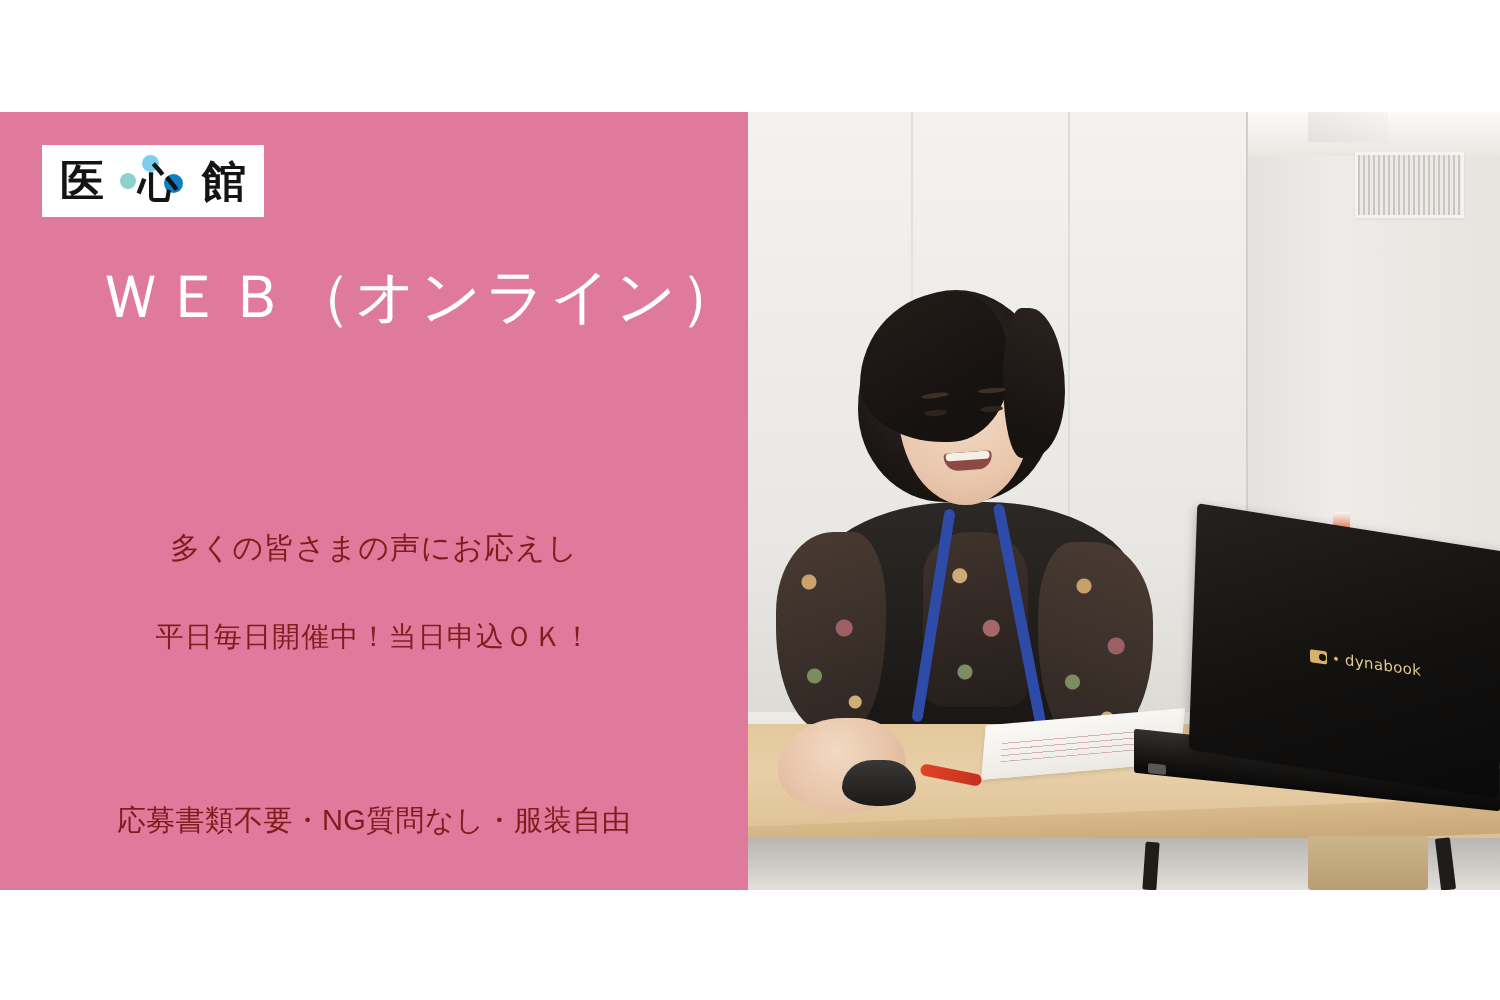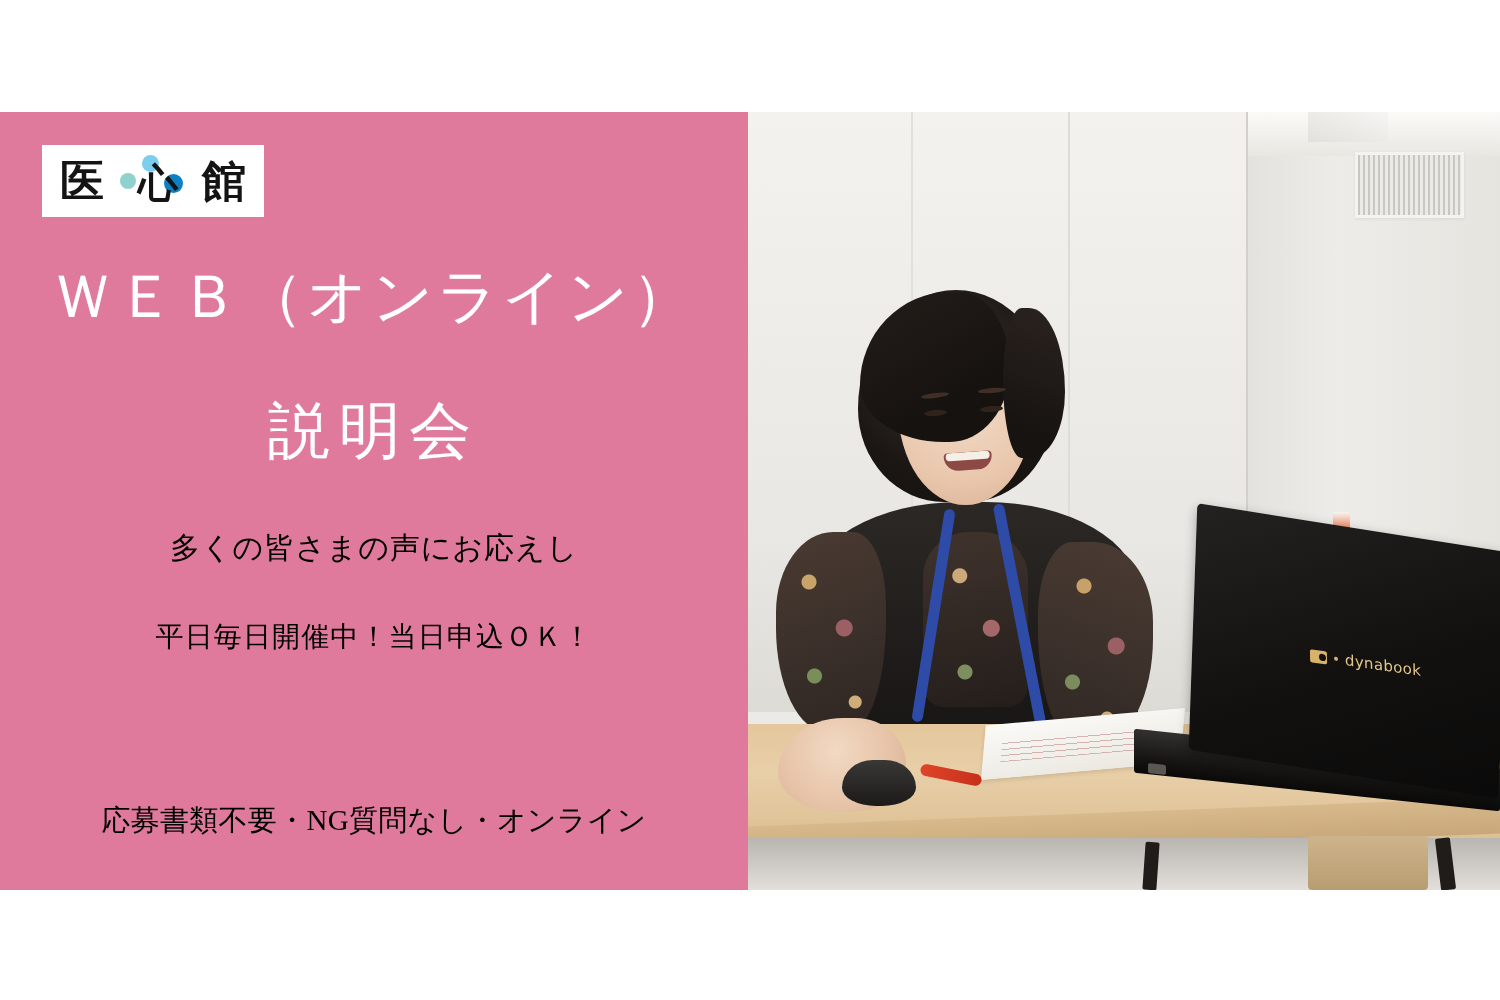--- a/index.html
+++ b/index.html
@@ -109,37 +109,38 @@
     color: #ffffff;
     font-family: "Liberation Serif", "DejaVu Serif", serif;
     letter-spacing: 0.06em;
     text-shadow: 0 0 1px rgba(255,255,255,0.25);
   }
   .headline-1 {
     top: 155px;
     font-size: 60px;
     line-height: 1;
     font-weight: 400;
+    padding-left: 48px;
   }
   .headline-2 {
     top: 288px;
     font-size: 62px;
     line-height: 1;
     font-weight: 400;
     letter-spacing: 0.14em;
   }
 
   
   .subline {
     position: absolute;
     left: 0;
     width: 748px;
     text-align: center;
-    color: #000000;
-    font-family: Liberation Serif, serif;
+    color: #7f1d1d;
+    font-family: Liberation Sans, sans-serif;
     font-weight: 400;
     line-height: 1;
     letter-spacing: 0.03em;
   }
   .sub-1 { top: 421px; font-size: 30px; }
   .sub-2 { top: 511px; font-size: 28px; letter-spacing: 0.04em; }
   .sub-3 { top: 604px; font-size: 30px; letter-spacing: 0.10em; }
   .sub-4 { top: 694px; font-size: 29px; letter-spacing: 0.01em; }
 
   
@@ -482,25 +483,24 @@
             <span class="dot d-left"></span>
             <span class="dot d-right"></span>
             <span class="kokoro">心</span>
           </span>
 
           <span class="logo-char c3">館</span>
         </div>
       </div>
 
       <div class="headline headline-1">ＷＥＢ（オンライン）</div>
-      <div class="headline headline-2">説明会</div>
 
       <div class="subline sub-1">多くの皆さまの声にお応えし</div>
       <div class="subline sub-2">平日毎日開催中！当日申込ＯＫ！</div>
-      <div class="subline sub-4">応募書類不要・NG質問なし・オンライン</div>
+      <div class="subline sub-4">応募書類不要・NG質問なし・服装自由</div>
     </div>
 
     <div class="photo">
       <div class="ph-wall"></div>
       <div class="ph-wall-right"></div>
       <div class="ph-ceiling"></div>
       <div class="ph-vent-corner"></div>
       <div class="ph-corner"></div>
       <div class="ph-seam-a"></div>
       <div class="ph-seam-b"></div>

